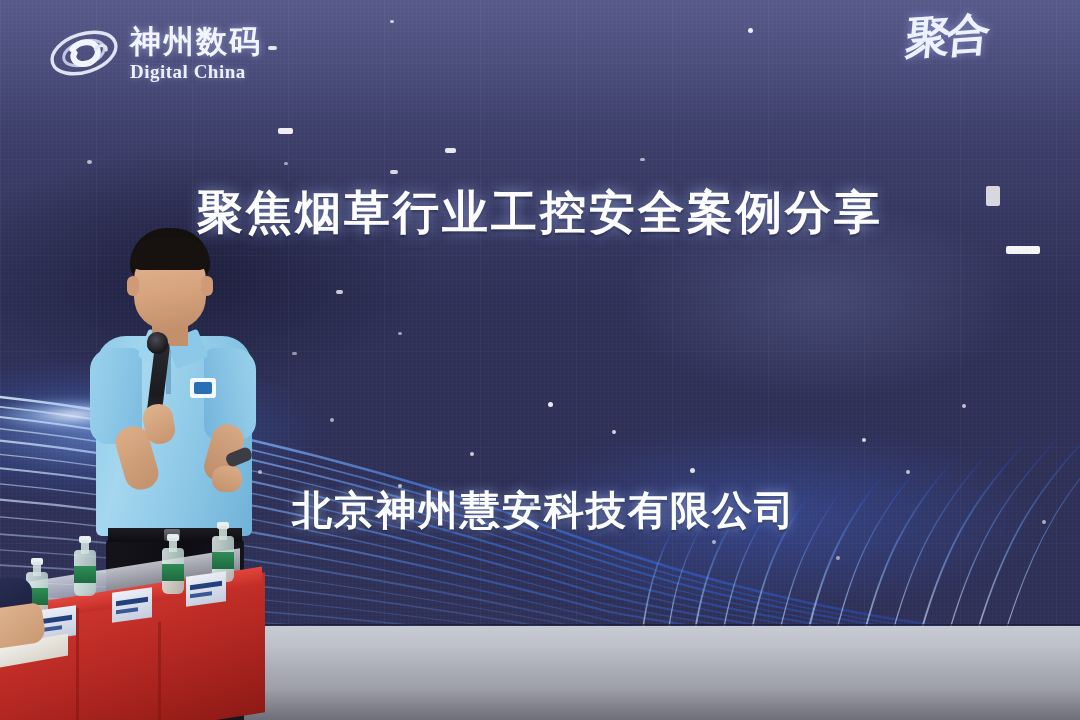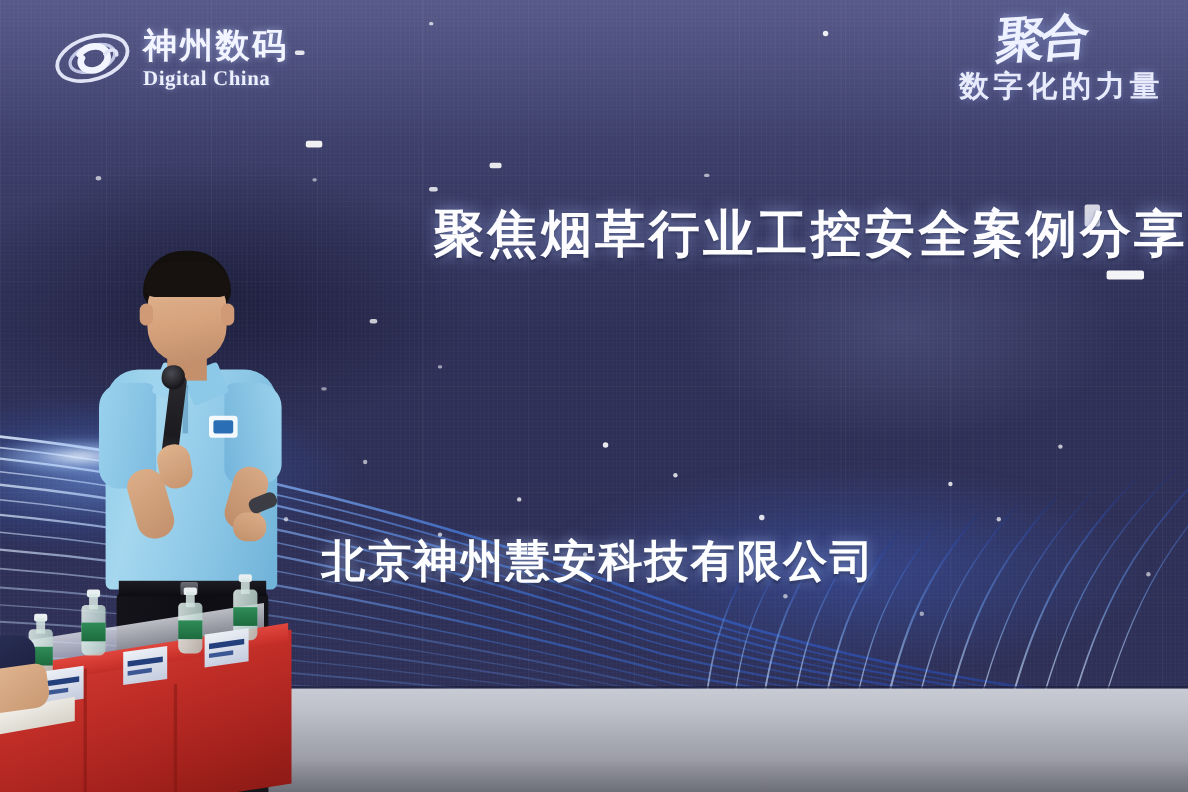--- a/index.html
+++ b/index.html
@@ -114,21 +114,21 @@
     text-shadow:0 0 10px rgba(170,190,255,.5);
     margin-right:72px;line-height:.95;
   }
   .brand-sub{
     font-size:27px;font-weight:700;color:#e8ebfb;letter-spacing:4px;
     margin-top:2px;text-shadow:0 0 8px rgba(160,180,255,.45);
   }
 
   
   .slide-title{
-    position:absolute;left:0;top:182px;width:1080px;text-align:right;
+    position:absolute;left:0;top:182px;width:1080px;text-align:center;
     font-size:46px;font-weight:700;color:#fdfdff;letter-spacing:3px;
     text-shadow:0 0 14px rgba(175,195,255,.6), 0 2px 3px rgba(10,12,40,.7);
   }
   .slide-date{
     position:absolute;left:0;top:348px;width:1080px;text-align:center;
     font-size:29px;font-weight:700;color:#fcfdff;letter-spacing:1px;
     text-shadow:0 0 10px rgba(175,195,255,.5),0 2px 3px rgba(10,12,40,.55);
   }
   .slide-company{
     position:absolute;left:4px;top:452px;width:1080px;text-align:center;
@@ -413,21 +413,20 @@
       </svg>
     </span>
     <span class="logo-text">
       <span class="logo-cn">神州数码</span>
       <span class="logo-en">Digital China</span>
     </span>
   </div>
 
   <div class="brandmark">
     <div class="brand-cal">聚合</div>
-    <div class="brand-sub">数字化的力量</div>
   </div>
 
   <div class="slide-title">聚焦烟草行业工控安全案例分享</div>
   <div class="slide-company">北京神州慧安科技有限公司</div>
 
   <div class="floor-edge"></div>
   <div class="floor"></div>
   <div class="floor-shadow"></div>
 
   <div class="speaker">

